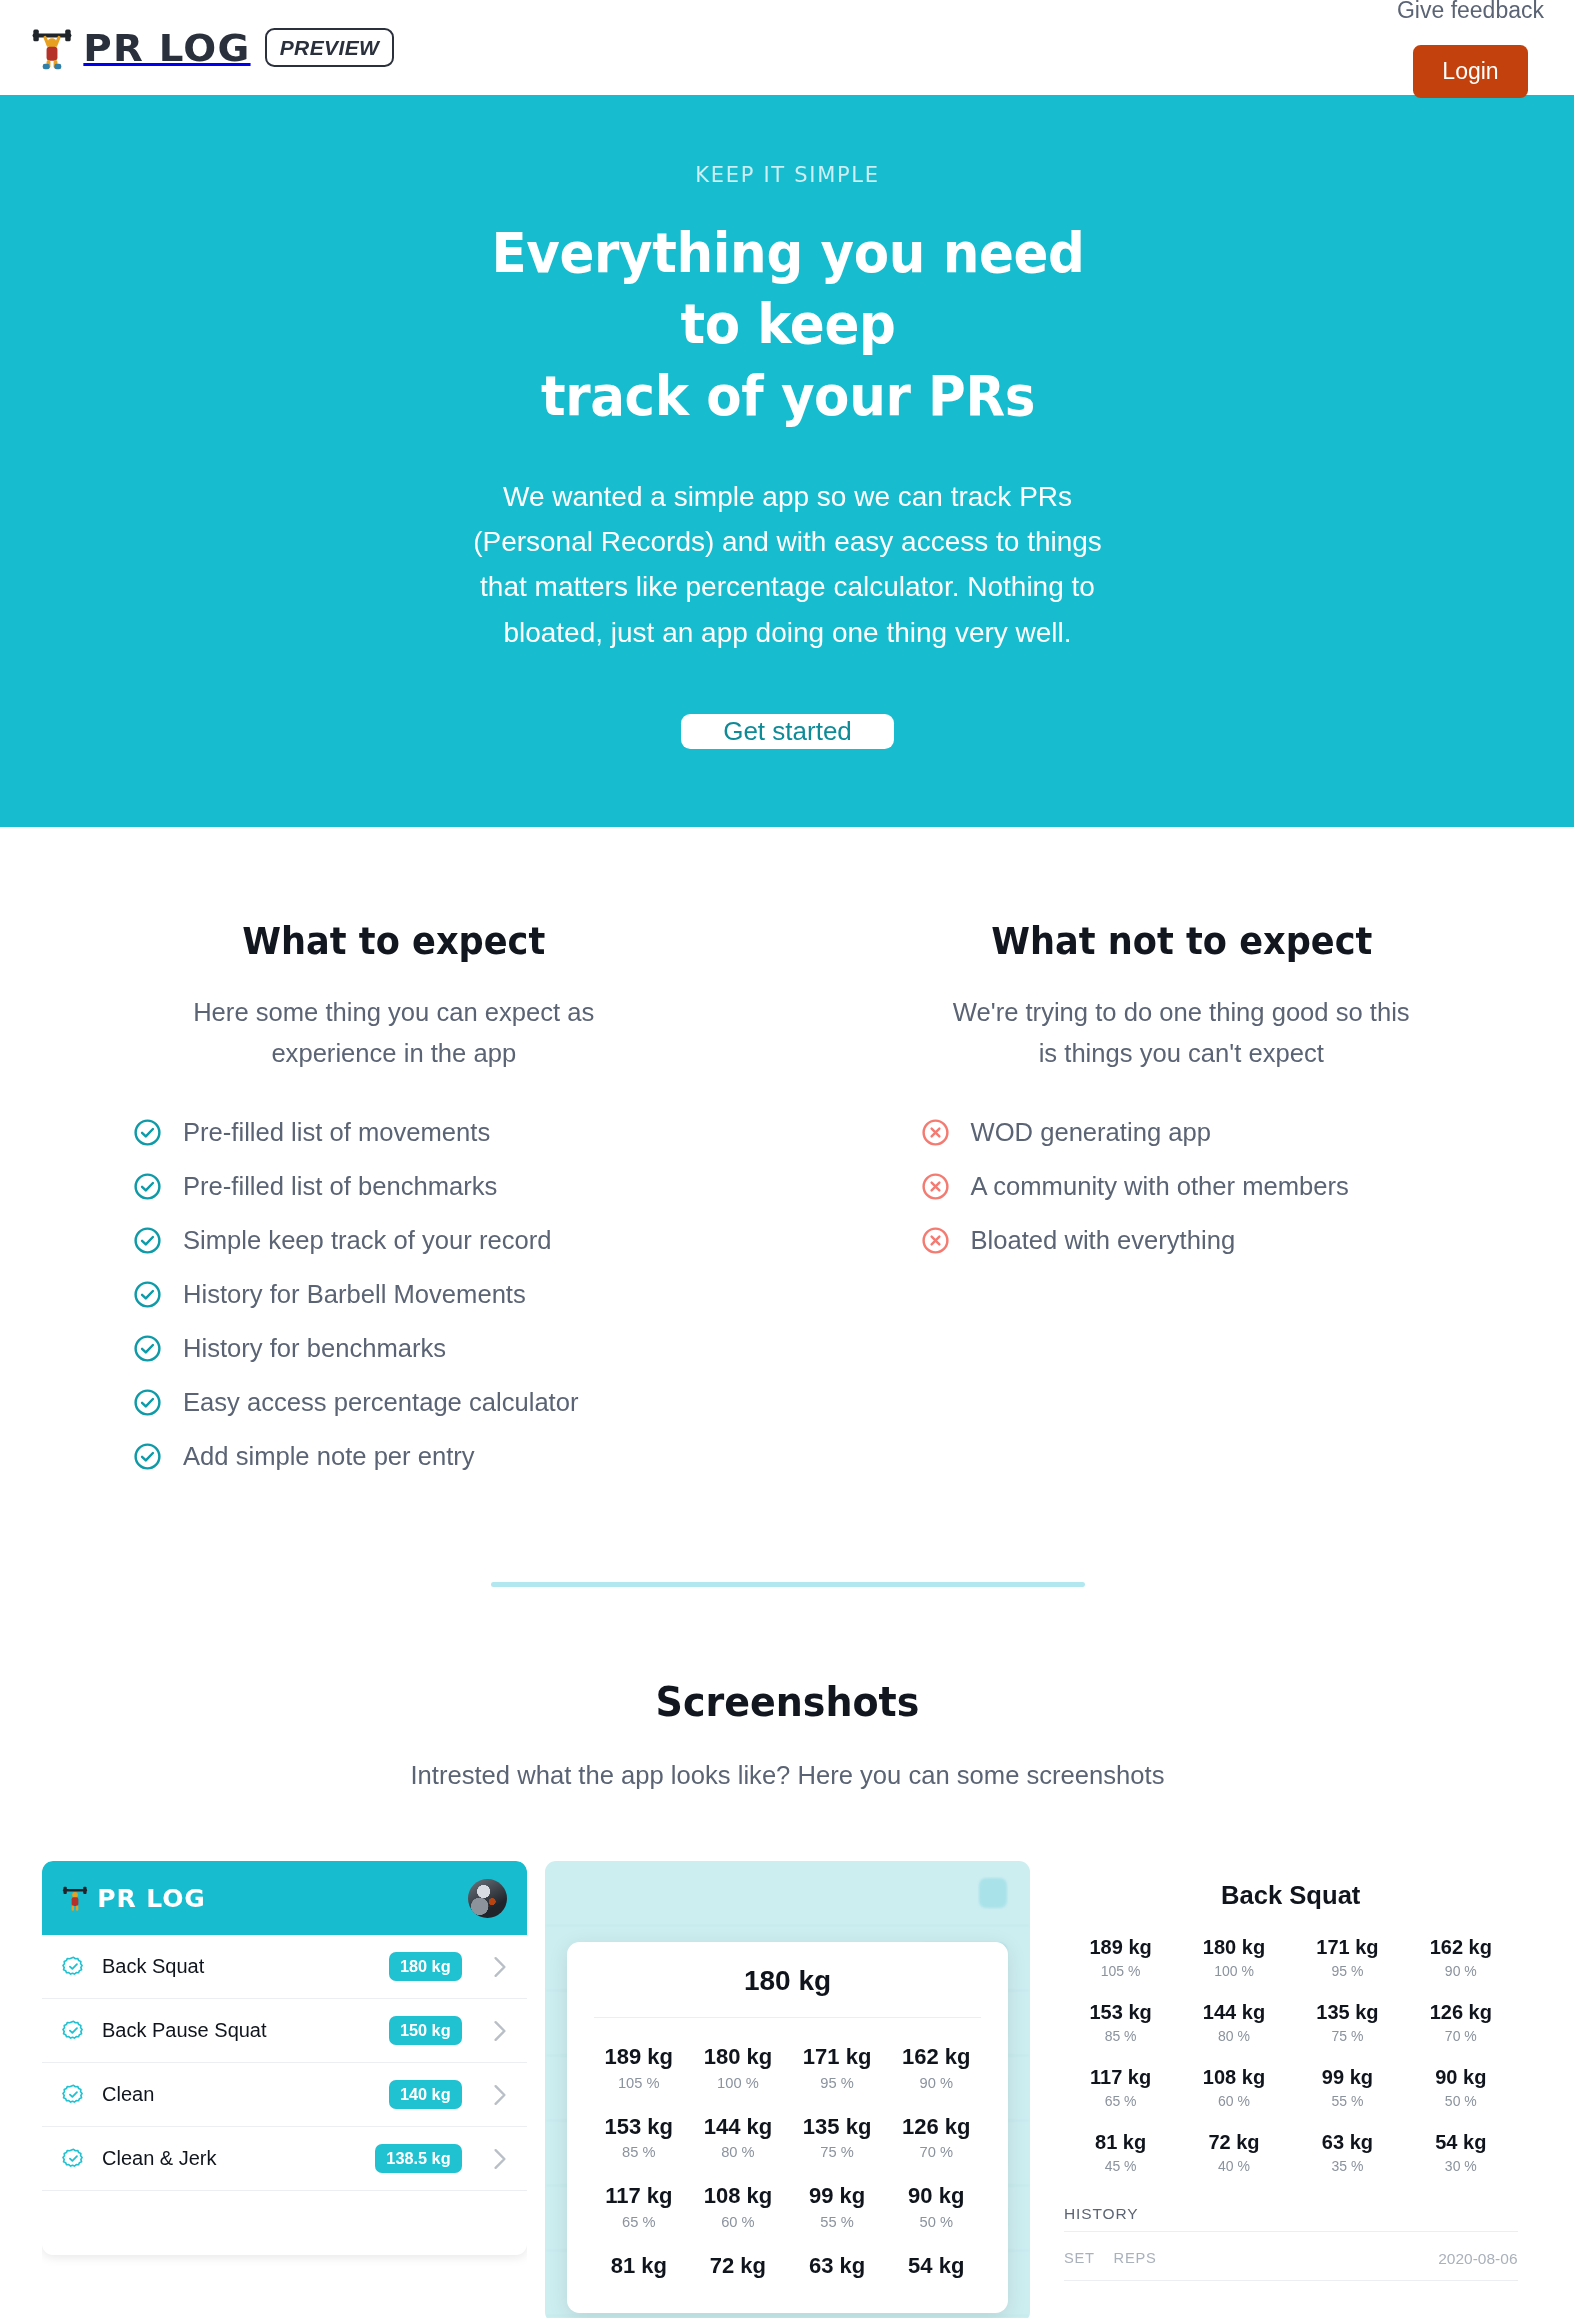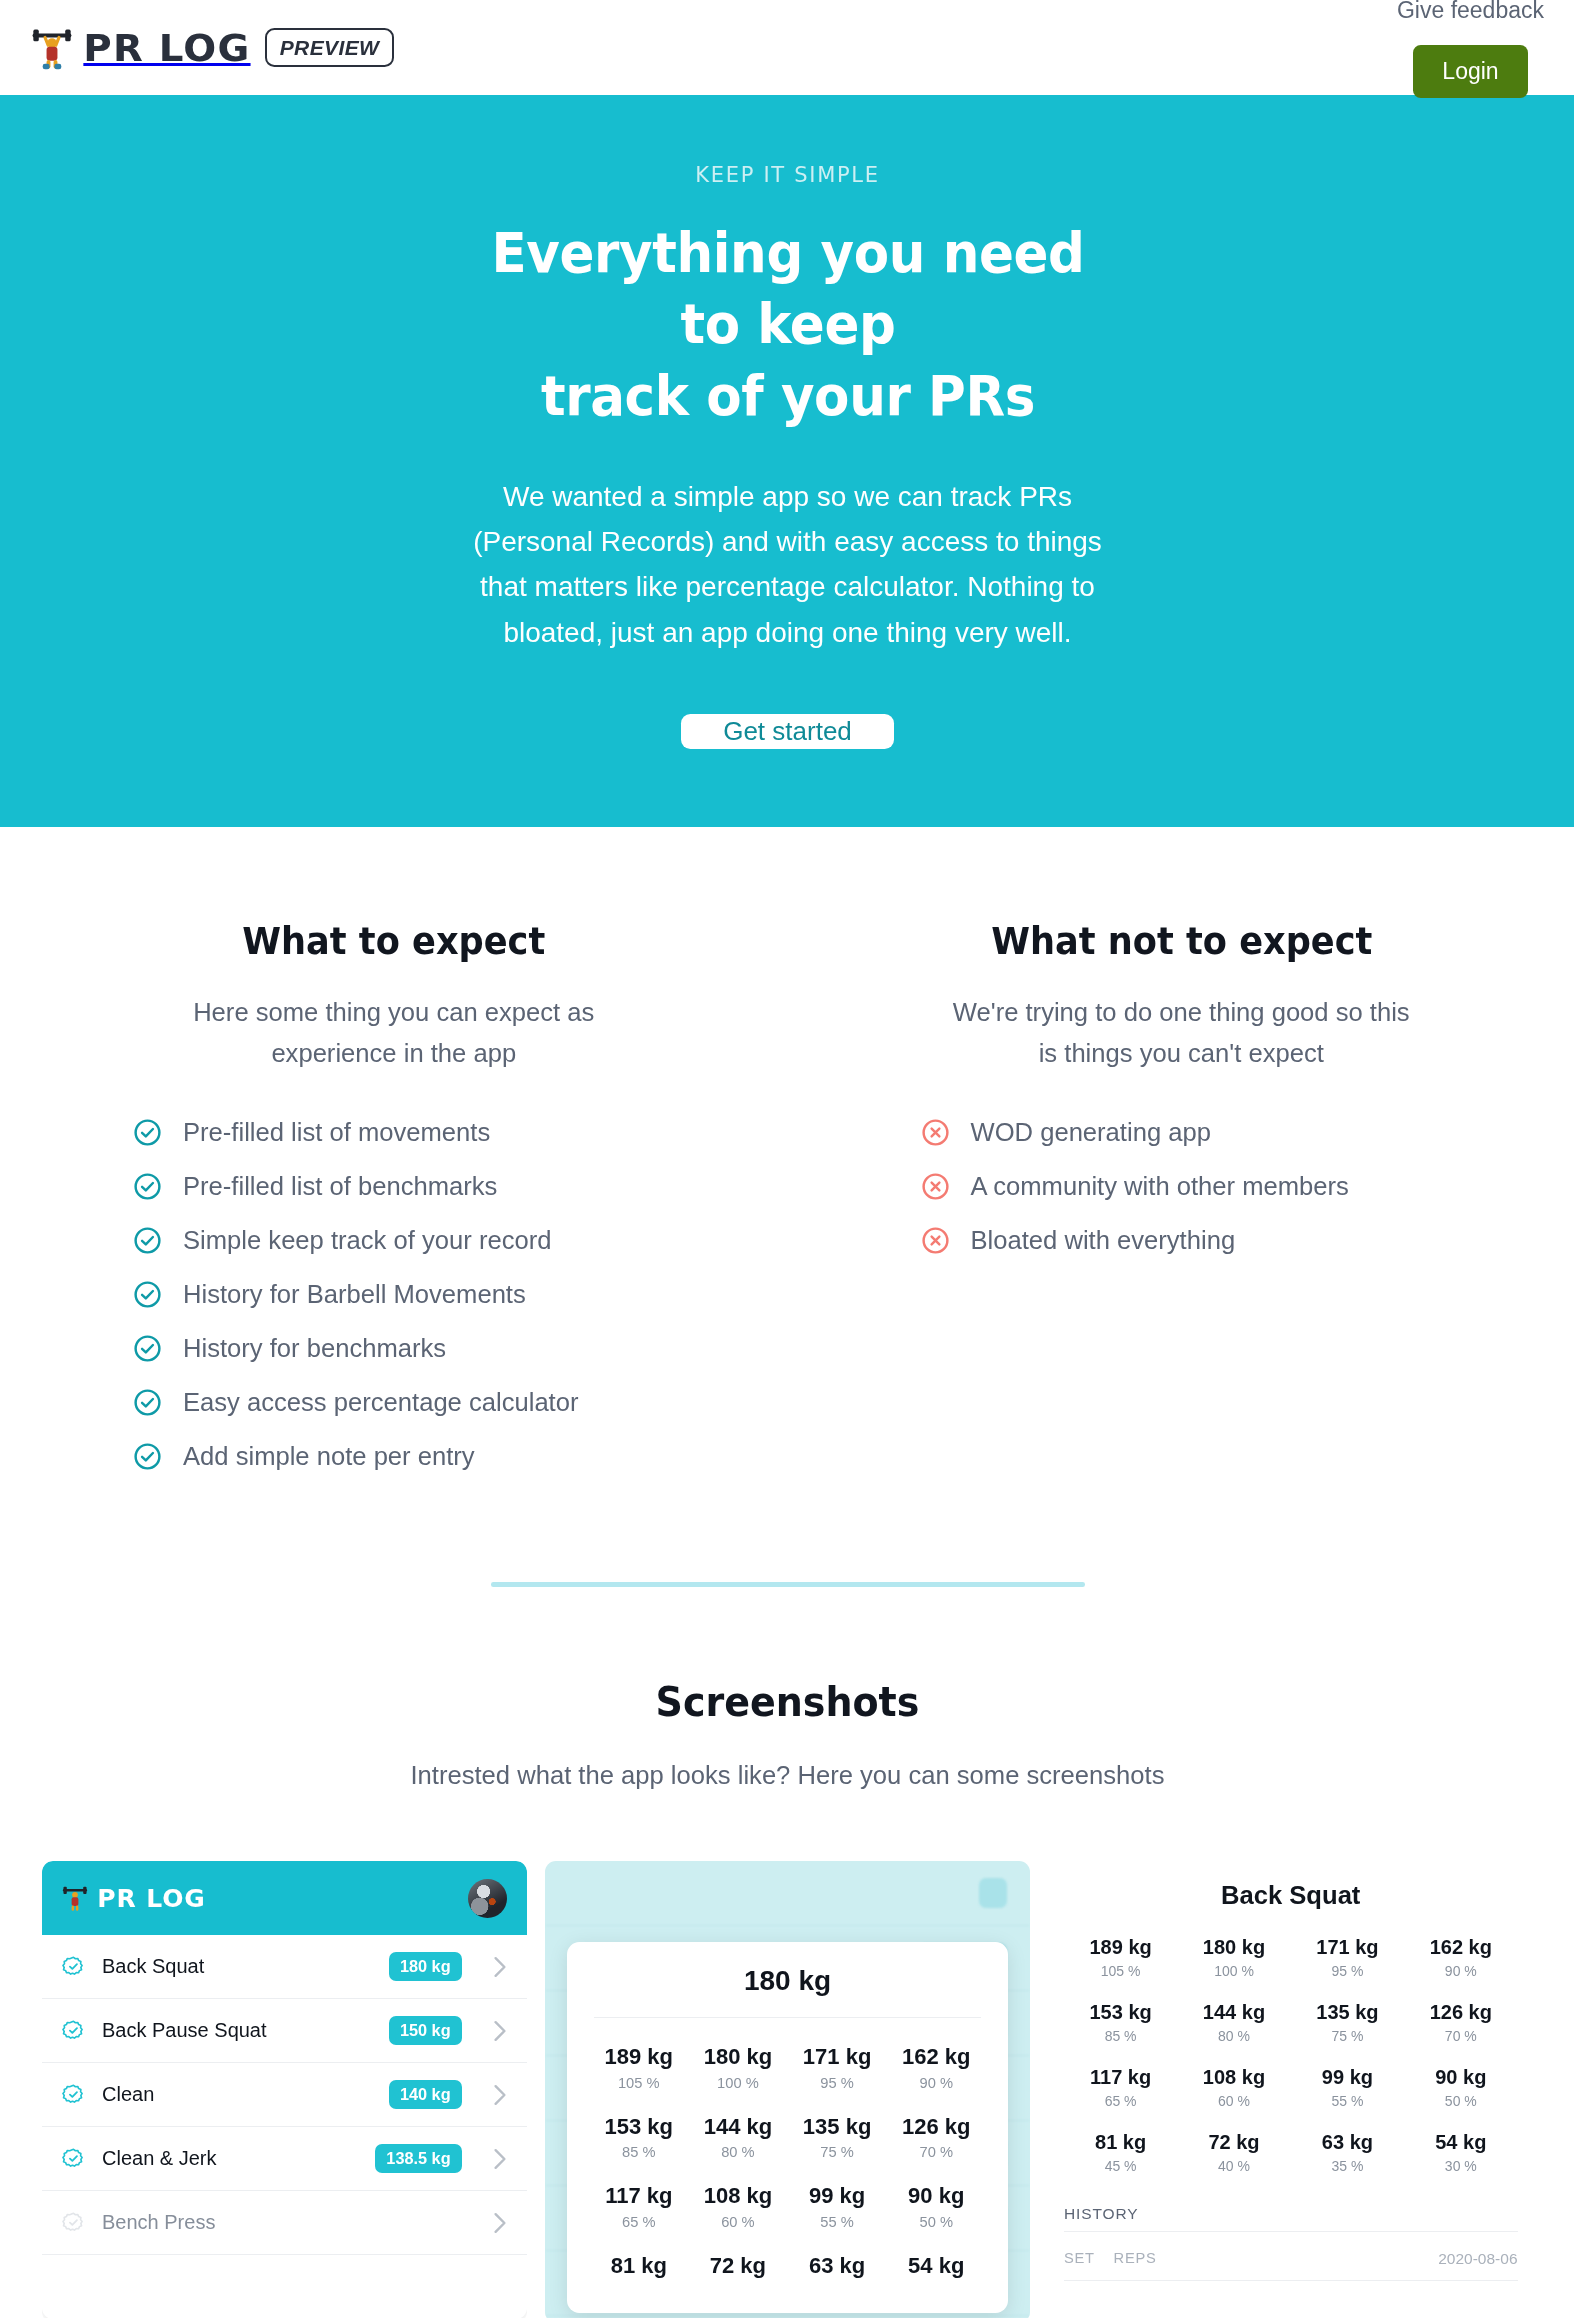--- a/index.html
+++ b/index.html
@@ -43,21 +43,21 @@
     line-height: 1;
     font-style: italic;
   }
   .nav-right { margin-left: auto; display: flex; align-items: center; gap: 21px; flex-direction: column; }
   .feedback-link {
     font-size: 23px;
     color: #5b6474;
     text-decoration: none;
   }
   .login-btn {
-    background: #4d7c0f;
+    background: #c2410c;
     color: #fff;
     font-size: 23px;
     border: none;
     border-radius: 7.8px;
     padding: 13px 29.5px;
     cursor: pointer;
     font-family: "Liberation Sans", sans-serif;
   }
 
   
@@ -479,30 +479,20 @@
                   <svg class="mv-icon" viewBox="0 0 24 24" width="23" height="23">
                     <path d="M12 2.4 14 3.9 16.4 3.6 17.4 5.8 19.7 6.7 19.4 9.1 21 10.9 19.7 13 20.4 15.3 18.2 16.3 17.3 18.5 14.9 18.4 13 19.9 11 19 9 19.9 7.1 18.4 4.7 18.5 3.8 16.3 1.6 15.3 2.3 13 1 10.9 2.6 9.1 2.3 6.7 4.6 5.8 5.6 3.6 8 3.9Z" fill="none" stroke="#20c2d2" stroke-width="1.7" stroke-linejoin="round"></path>
                     <path d="M8.3 12.1 L10.8 14.5 L15.6 9.6" fill="none" stroke="#20c2d2" stroke-width="1.9" stroke-linecap="round" stroke-linejoin="round"></path>
                   </svg>
                   <span class="mv-name">Clean &amp; Jerk</span>
                   <span class="mv-pill">138.5 kg</span>
                   <svg class="chev" viewBox="0 0 12 20">
                     <path d="M2 2 L10 10 L2 18" fill="none" stroke="#b9bfc7" stroke-width="2.2" stroke-linecap="round" stroke-linejoin="round"></path>
                   </svg>
                 </div>
-                <div class="mv-row muted">
-                  <svg class="mv-icon" viewBox="0 0 24 24" width="23" height="23">
-                    <path d="M12 2.4 14 3.9 16.4 3.6 17.4 5.8 19.7 6.7 19.4 9.1 21 10.9 19.7 13 20.4 15.3 18.2 16.3 17.3 18.5 14.9 18.4 13 19.9 11 19 9 19.9 7.1 18.4 4.7 18.5 3.8 16.3 1.6 15.3 2.3 13 1 10.9 2.6 9.1 2.3 6.7 4.6 5.8 5.6 3.6 8 3.9Z" fill="none" stroke="#e2e5e9" stroke-width="1.7" stroke-linejoin="round"></path>
-                    <path d="M8.3 12.1 L10.8 14.5 L15.6 9.6" fill="none" stroke="#e2e5e9" stroke-width="1.9" stroke-linecap="round" stroke-linejoin="round"></path>
-                  </svg>
-                  <span class="mv-name">Bench Press</span>
-                  <svg class="chev" viewBox="0 0 12 20">
-                    <path d="M2 2 L10 10 L2 18" fill="none" stroke="#b9bfc7" stroke-width="2.2" stroke-linecap="round" stroke-linejoin="round"></path>
-                  </svg>
-                </div>
                 <div class="mv-row muted"></div>
               </div>
           </div>
         </div>
 
       </div>
 
       <div class="shot">
         <div class="shot-frame">
           <div class="phone2">

